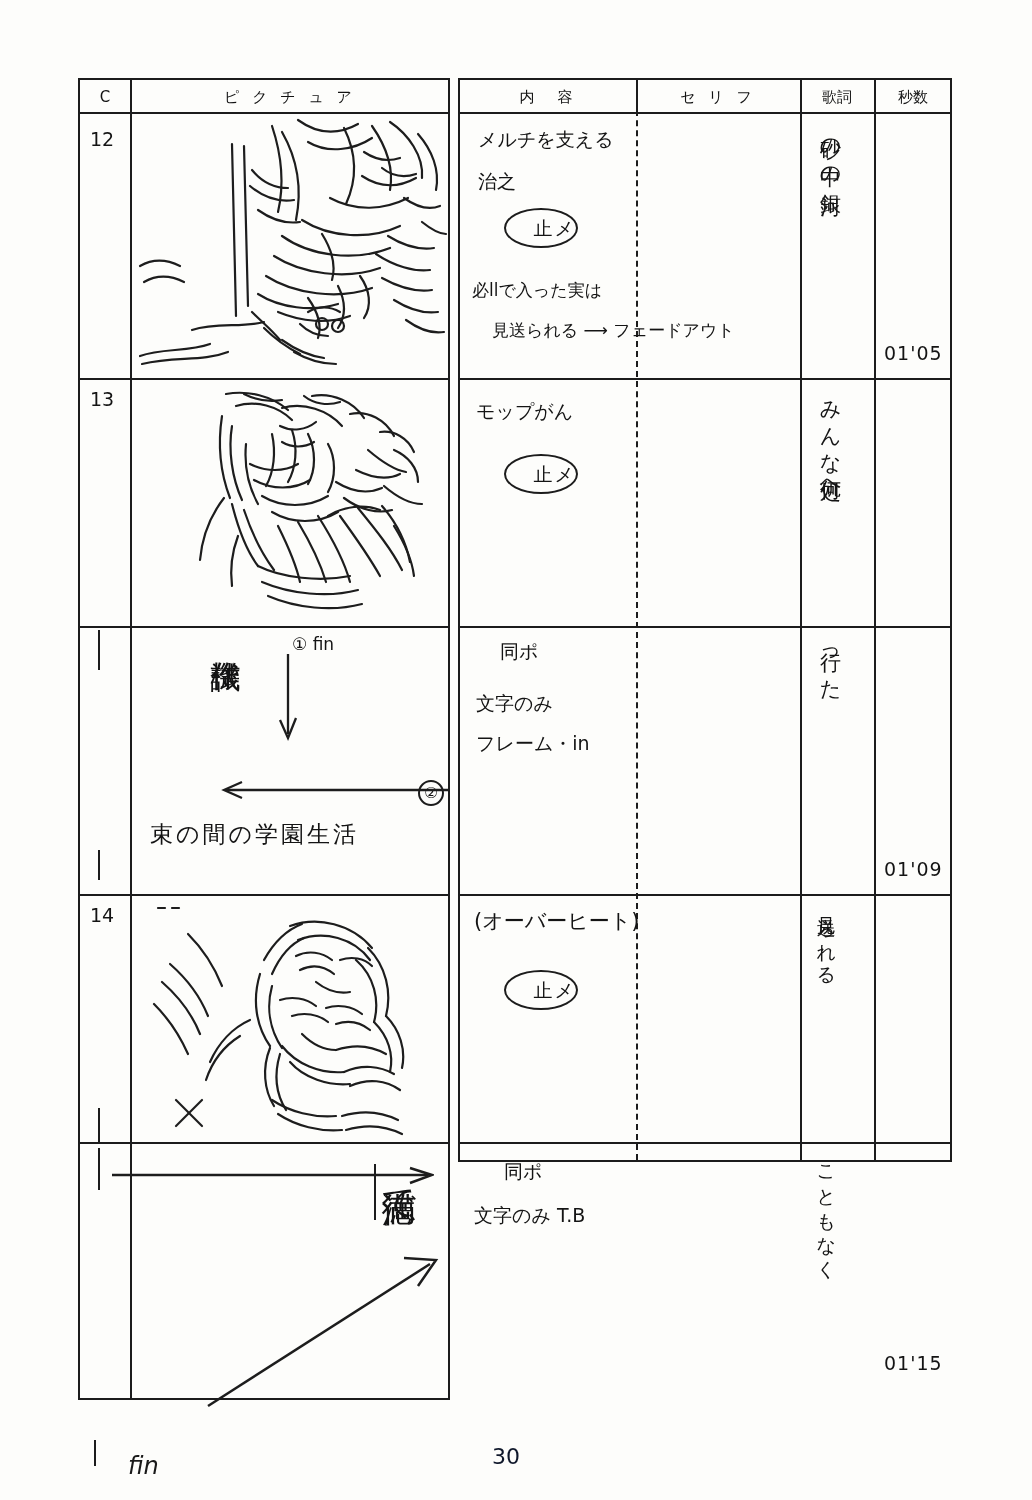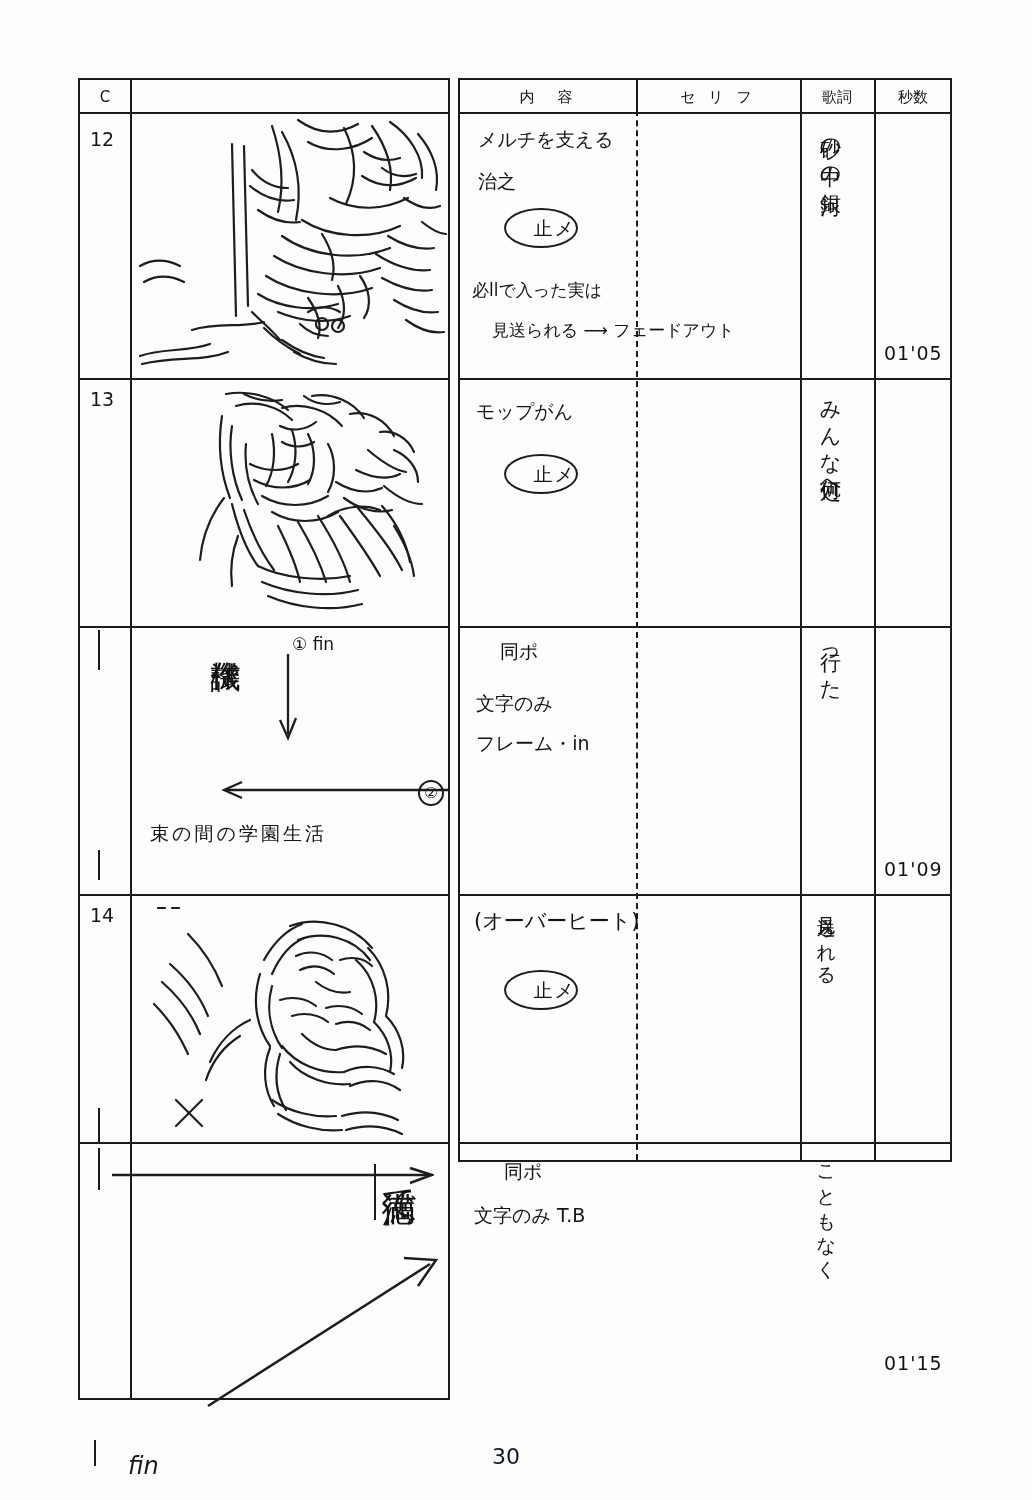--- a/index.html
+++ b/index.html
@@ -100,21 +100,21 @@
   }
 
   .time {
     position: absolute;
     font-size: 19px;
     color: #141414;
     letter-spacing: 1px;
   }
 
   .handwrite { font-size: 17px; }
-  .handwrite-lg { font-size: 19px; }
+  .handwrite-lg { font-size: 23px; font-family: Liberation Mono, monospace; }
 
   .pagenum {
     position: absolute;
     left: 492px;
     top: 1412px;
     font-size: 22px;
     color: #0f172a;
     margin-top: 32px;
   }
 
@@ -184,20 +184,21 @@
 
 <div class="page">
 
   <div class="sheet">
 
     <div class="left-table">
       <div class="hdr"></div>
       <div class="vline" style="left:50px;"></div>
 
       <div class="hdr-cell" style="left:0; width:50px; letter-spacing:0;">C</div>
+      <div class="hdr-cell" style="left:50px; width:320px;">ピ ク チ ュ ア</div>
 
       <div class="hline" style="top:298px;"></div>
       <div class="hline" style="top:546px;"></div>
       <div class="hline" style="top:814px;"></div>
       <div class="hline" style="top:1062px;"></div>
 
       <div class="cut-no" style="left:10px; top:48px;">12</div>
       <div class="cut-no" style="left:10px; top:308px;">13</div>
       <div class="cut-no" style="left:10px; top:824px;">14</div>
 

